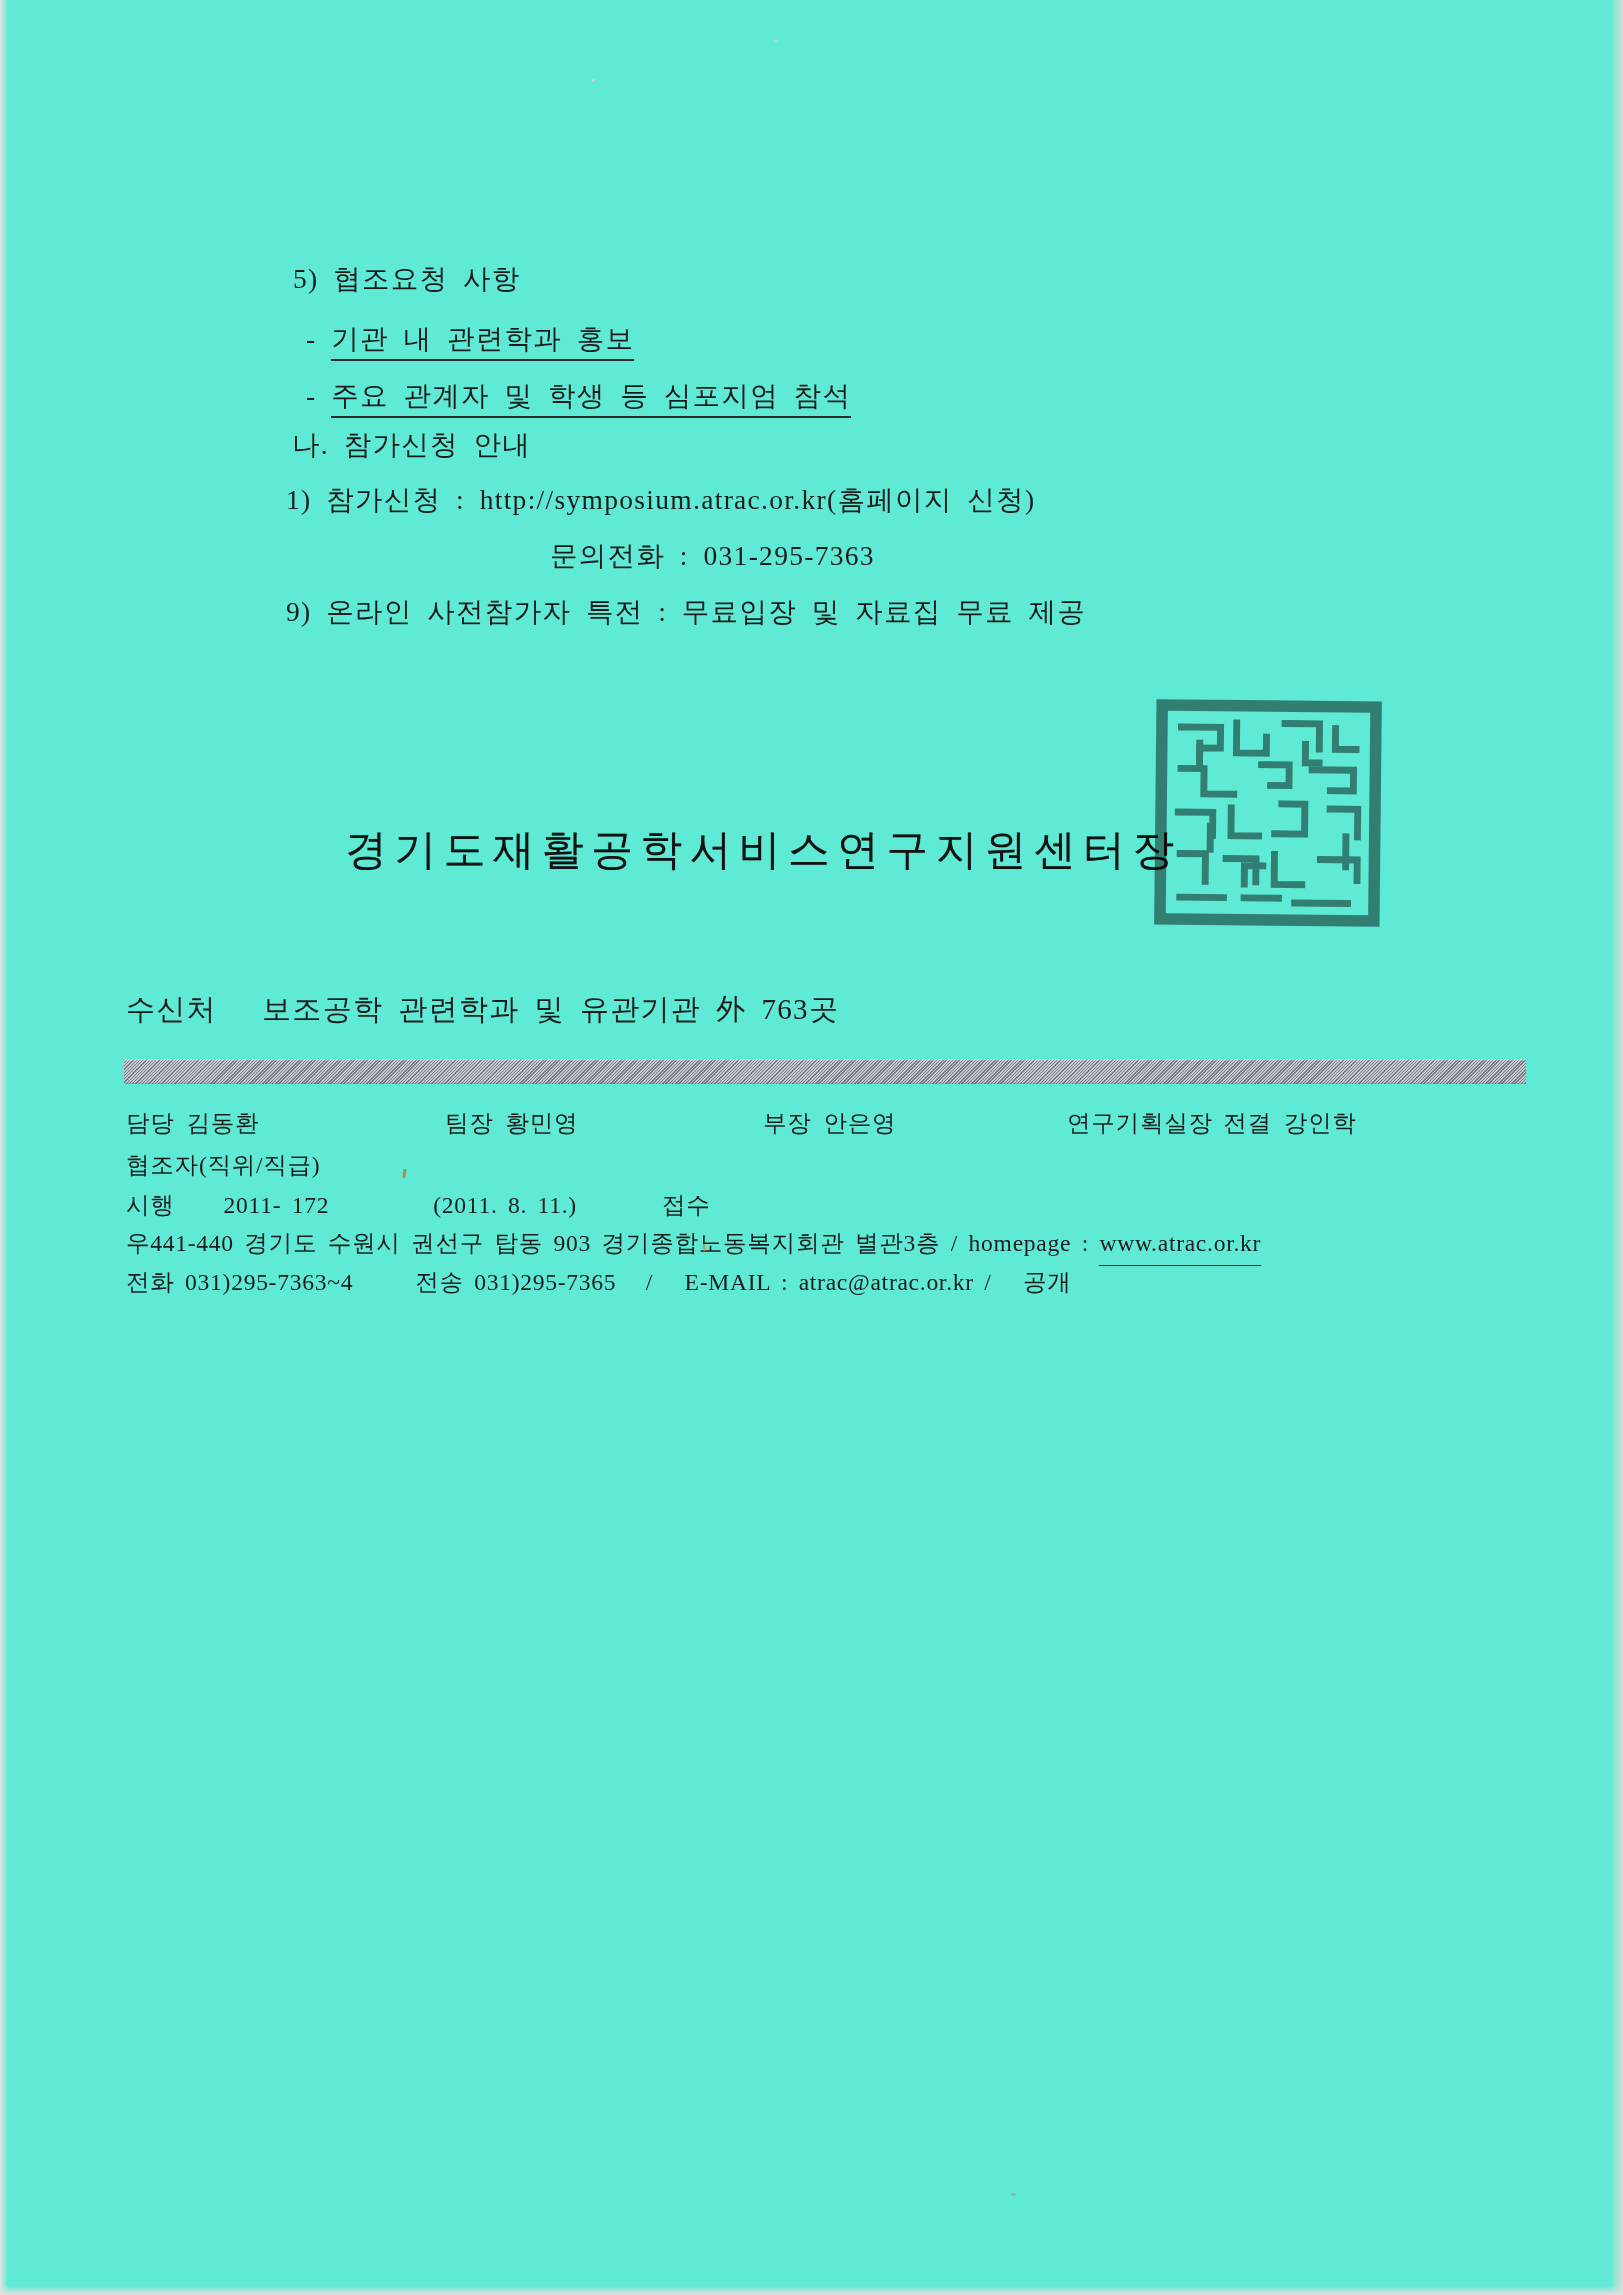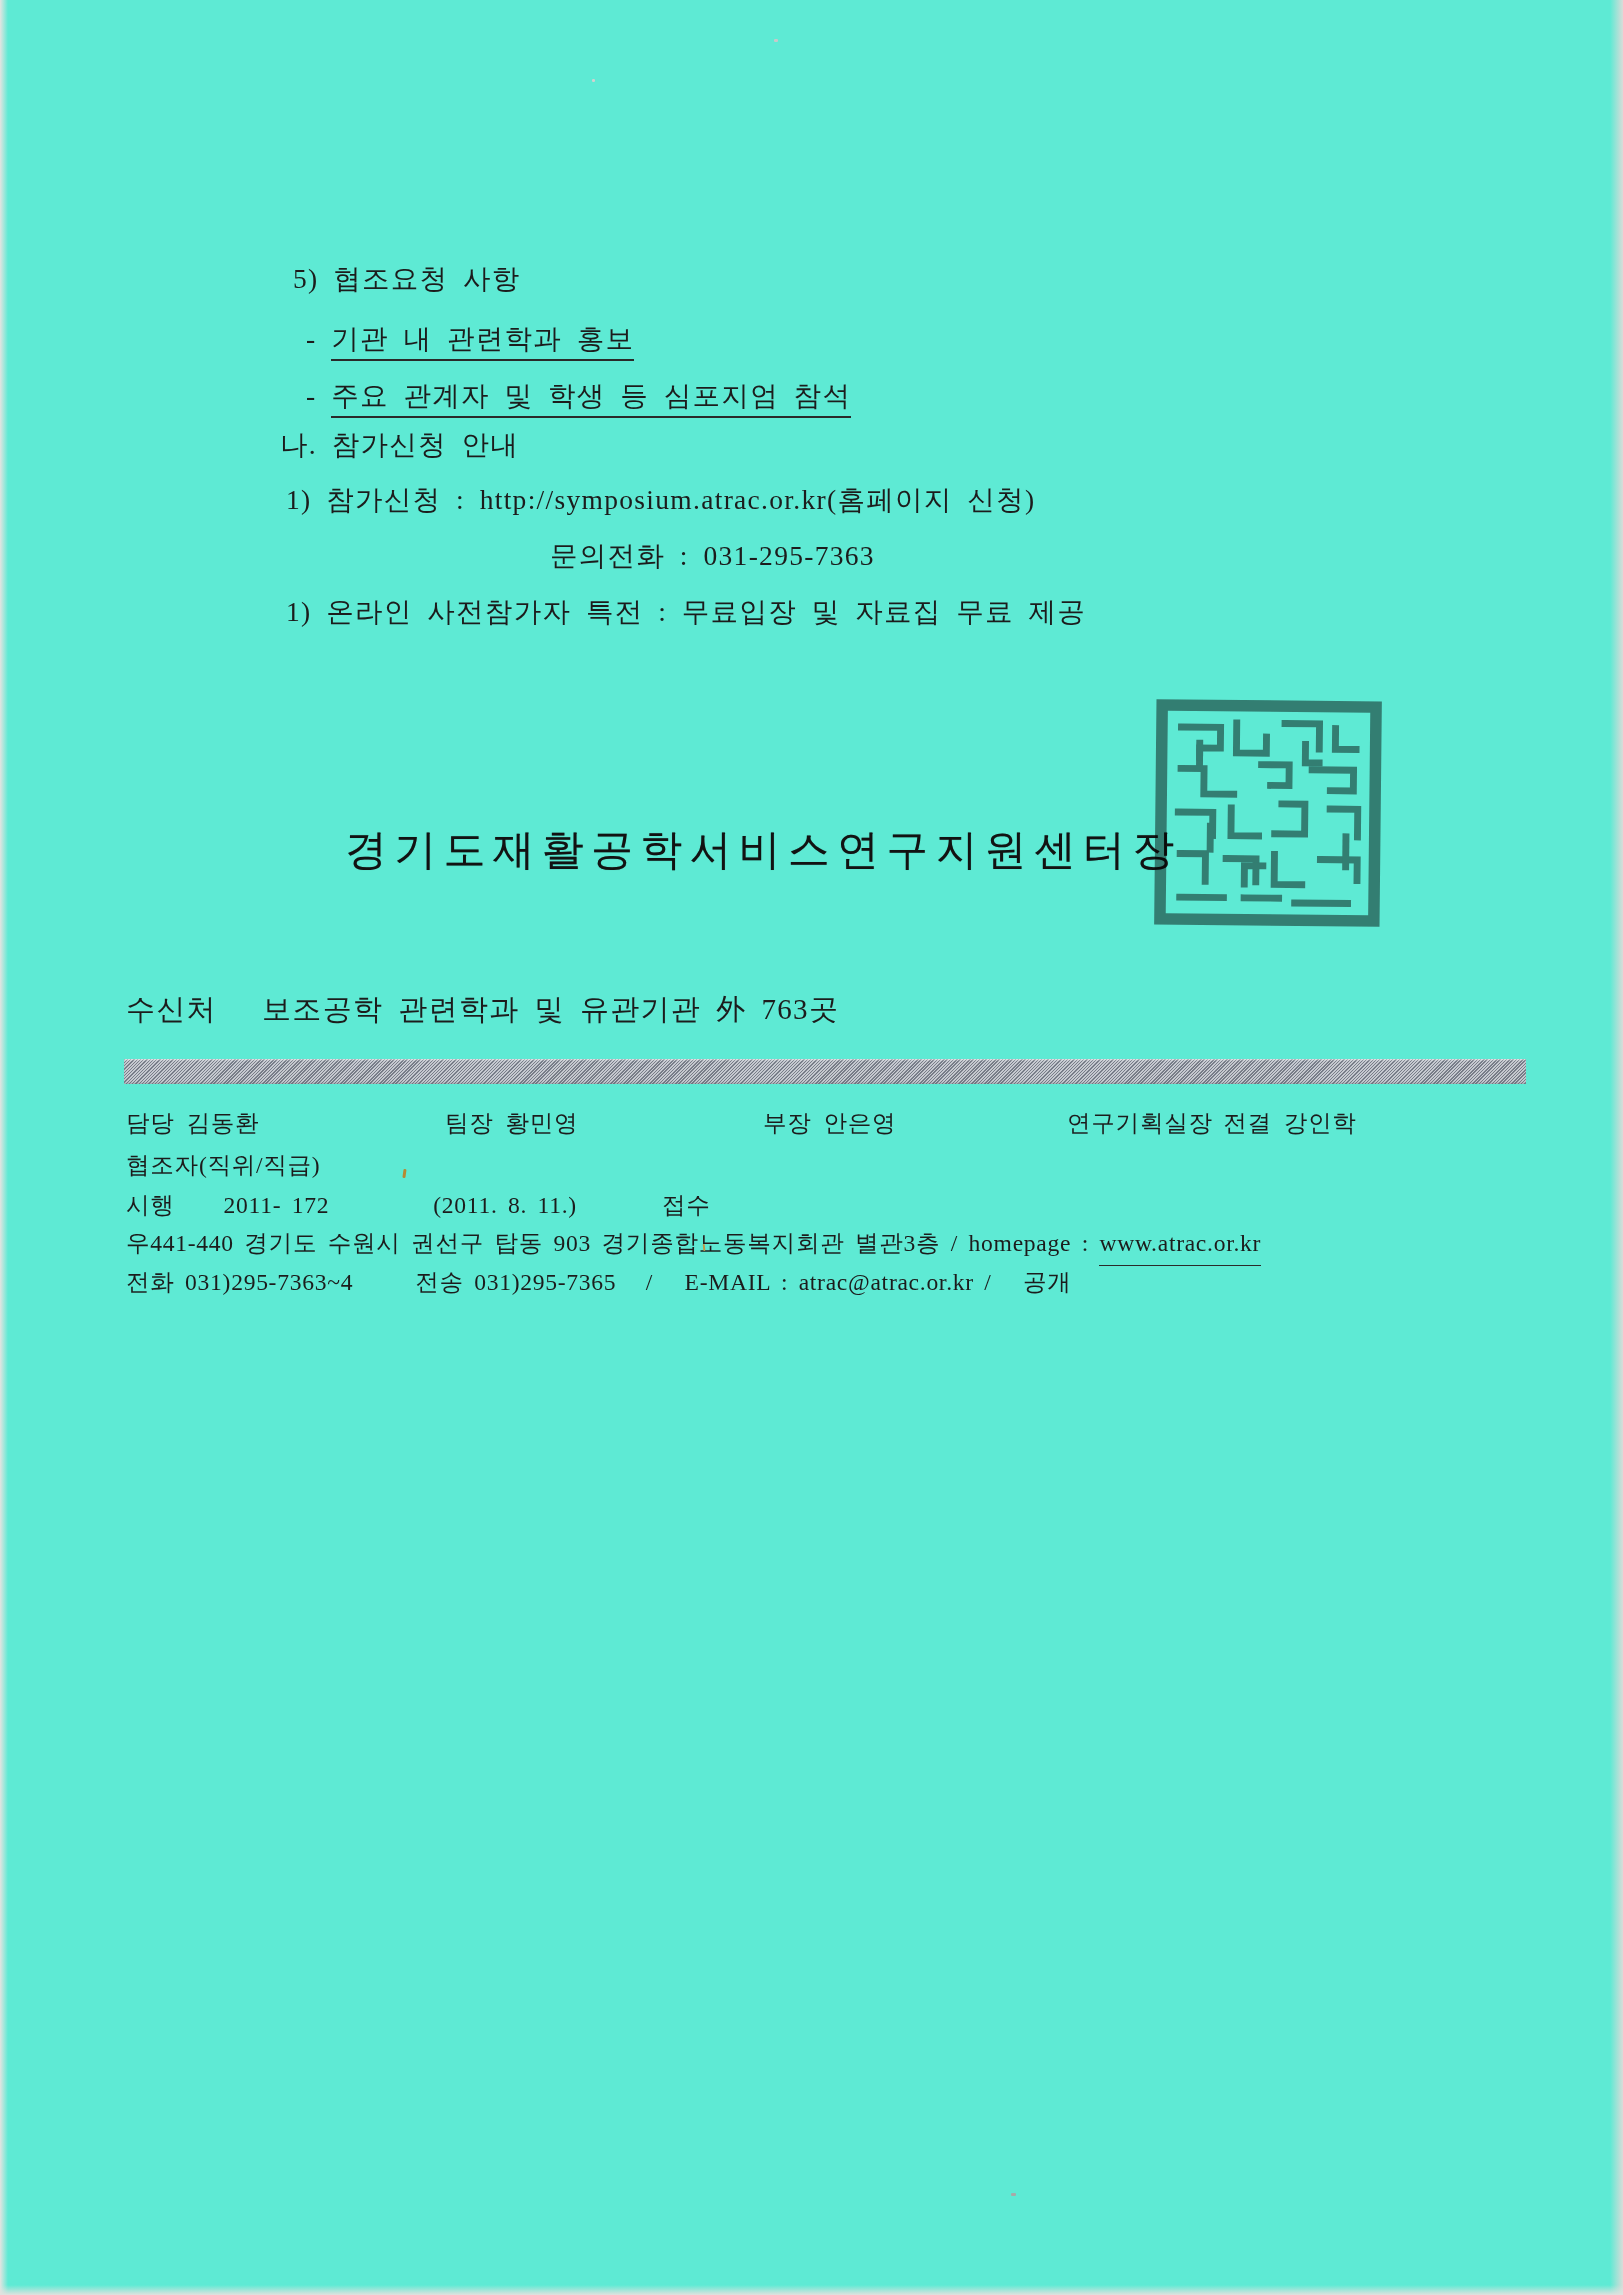--- a/index.html
+++ b/index.html
@@ -59,27 +59,27 @@
   <div class="edge-left"></div>
   <div class="edge-right"></div>
   <div class="edge-bottom"></div>
 
   <div class="line sz-body" style="left:293px; top:261px;">5) 협조요청 사항</div>
 
   <div class="line sz-body" style="left:306px; top:321px;"><span ding="">-</span><span> </span><span class="u">기관 내 관련학과 홍보</span></div>
 
   <div class="line sz-body" style="left:306px; top:378px;"><span>-</span><span> </span><span class="u">주요 관계자 및 학생 등 심포지엄 참석</span></div>
 
-  <div class="line sz-body" style="left:280px; top:427px;">나. 참가신청 안내</div>
+  <div class="line sz-body" style="left:292px; top:427px;">나. 참가신청 안내</div>
 
   <div class="line sz-body" style="left:286px; top:482px;"><span>1) 참가신청 : </span><span>http://symposium.atrac.or.kr</span><span>(홈페이지 신청)</span></div>
 
   <div class="line sz-body" style="left:550px; top:538px;">문의전화 : 031-295-7363</div>
 
-  <div class="line sz-body" style="left:286px; top:594px;">1) 온라인 사전참가자 특전 : 무료입장 및 자료집 무료 제공</div>
+  <div class="line sz-body" style="left:286px; top:594px;">9) 온라인 사전참가자 특전 : 무료입장 및 자료집 무료 제공</div>
 
 
   <div class="title">경기도재활공학서비스연구지원센터장</div>
 
   <div class="stamp">
     <svg width="230" height="230" viewBox="0 0 100 100">
       <g stroke="#6f6f6f" fill="none" stroke-linecap="square">
         <rect x="3.5" y="3.5" width="93" height="93" stroke-width="5"></rect>
         <g stroke-width="3">
           <path d="M12 13 h17 v9 h-9 v7"></path>

